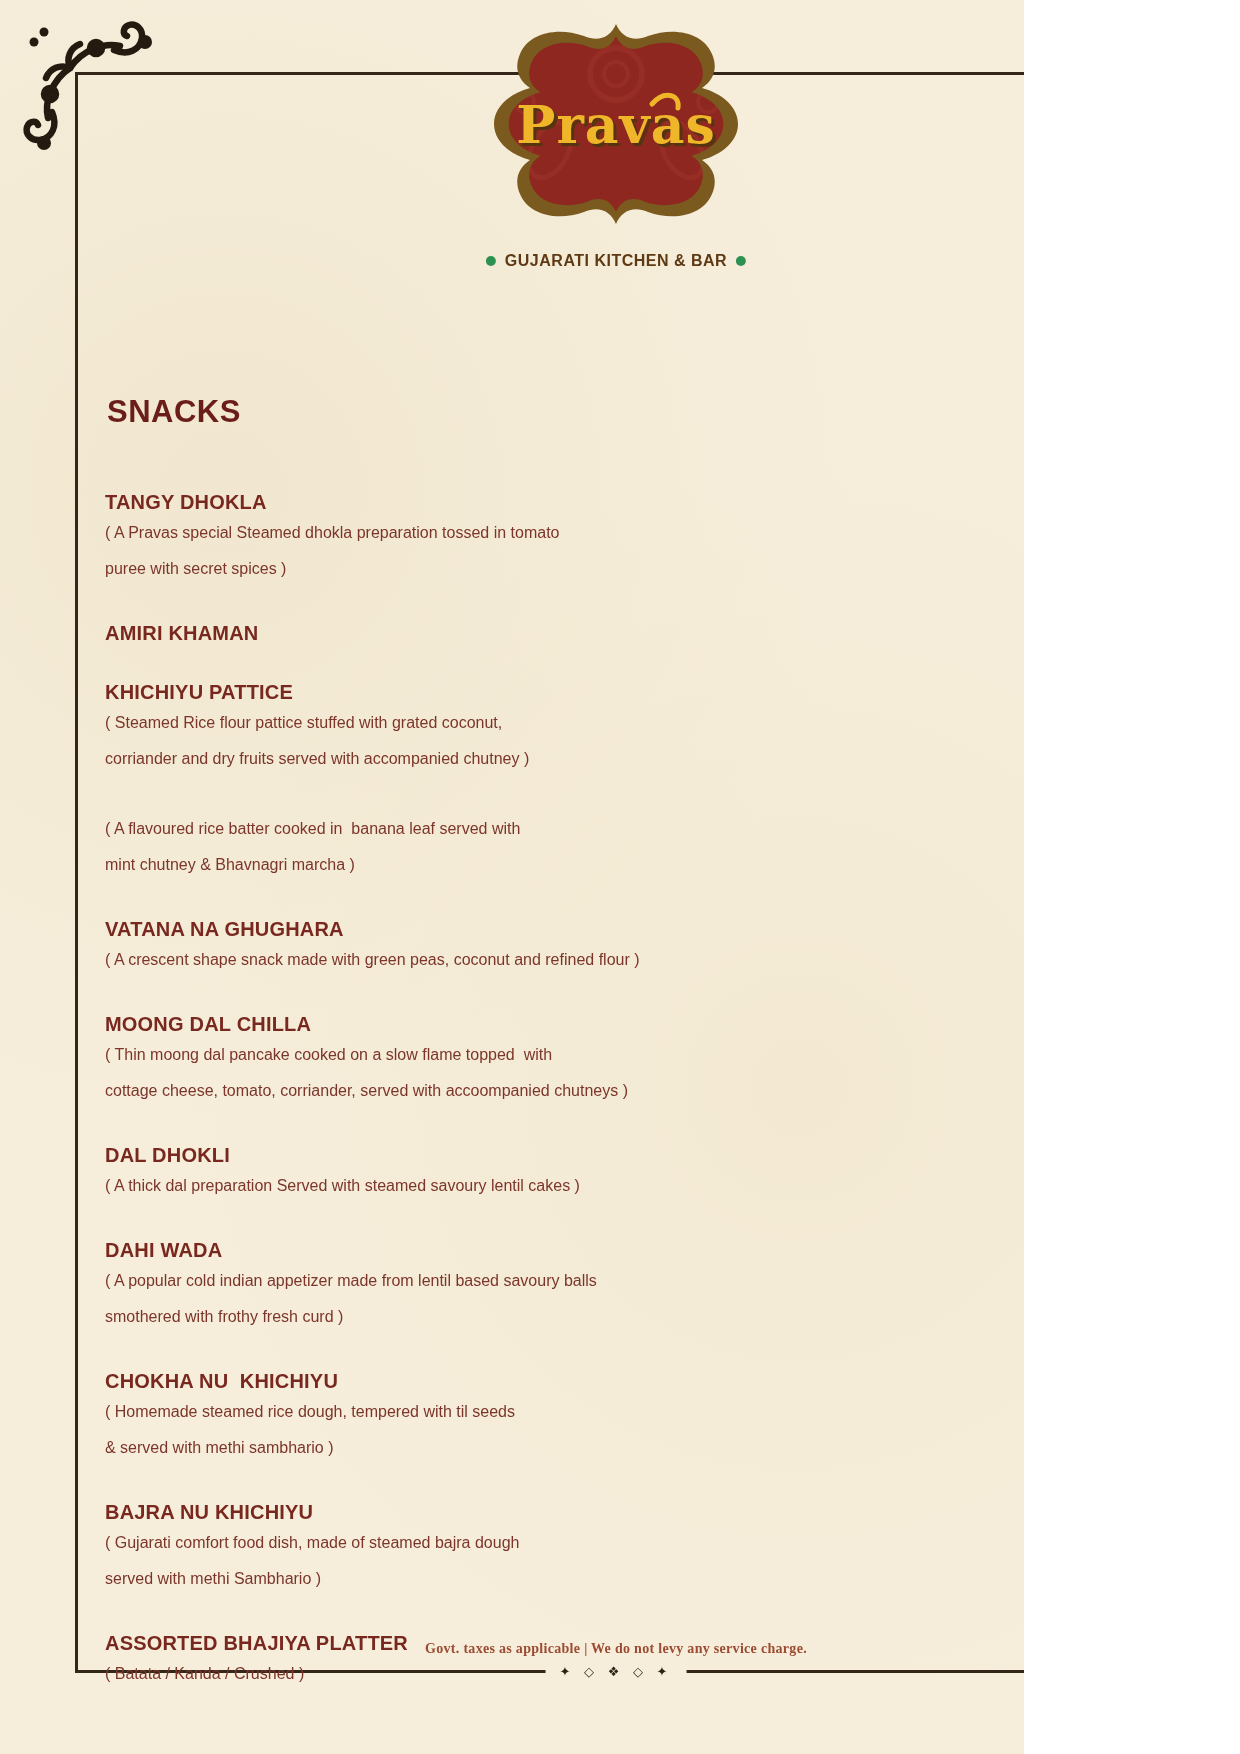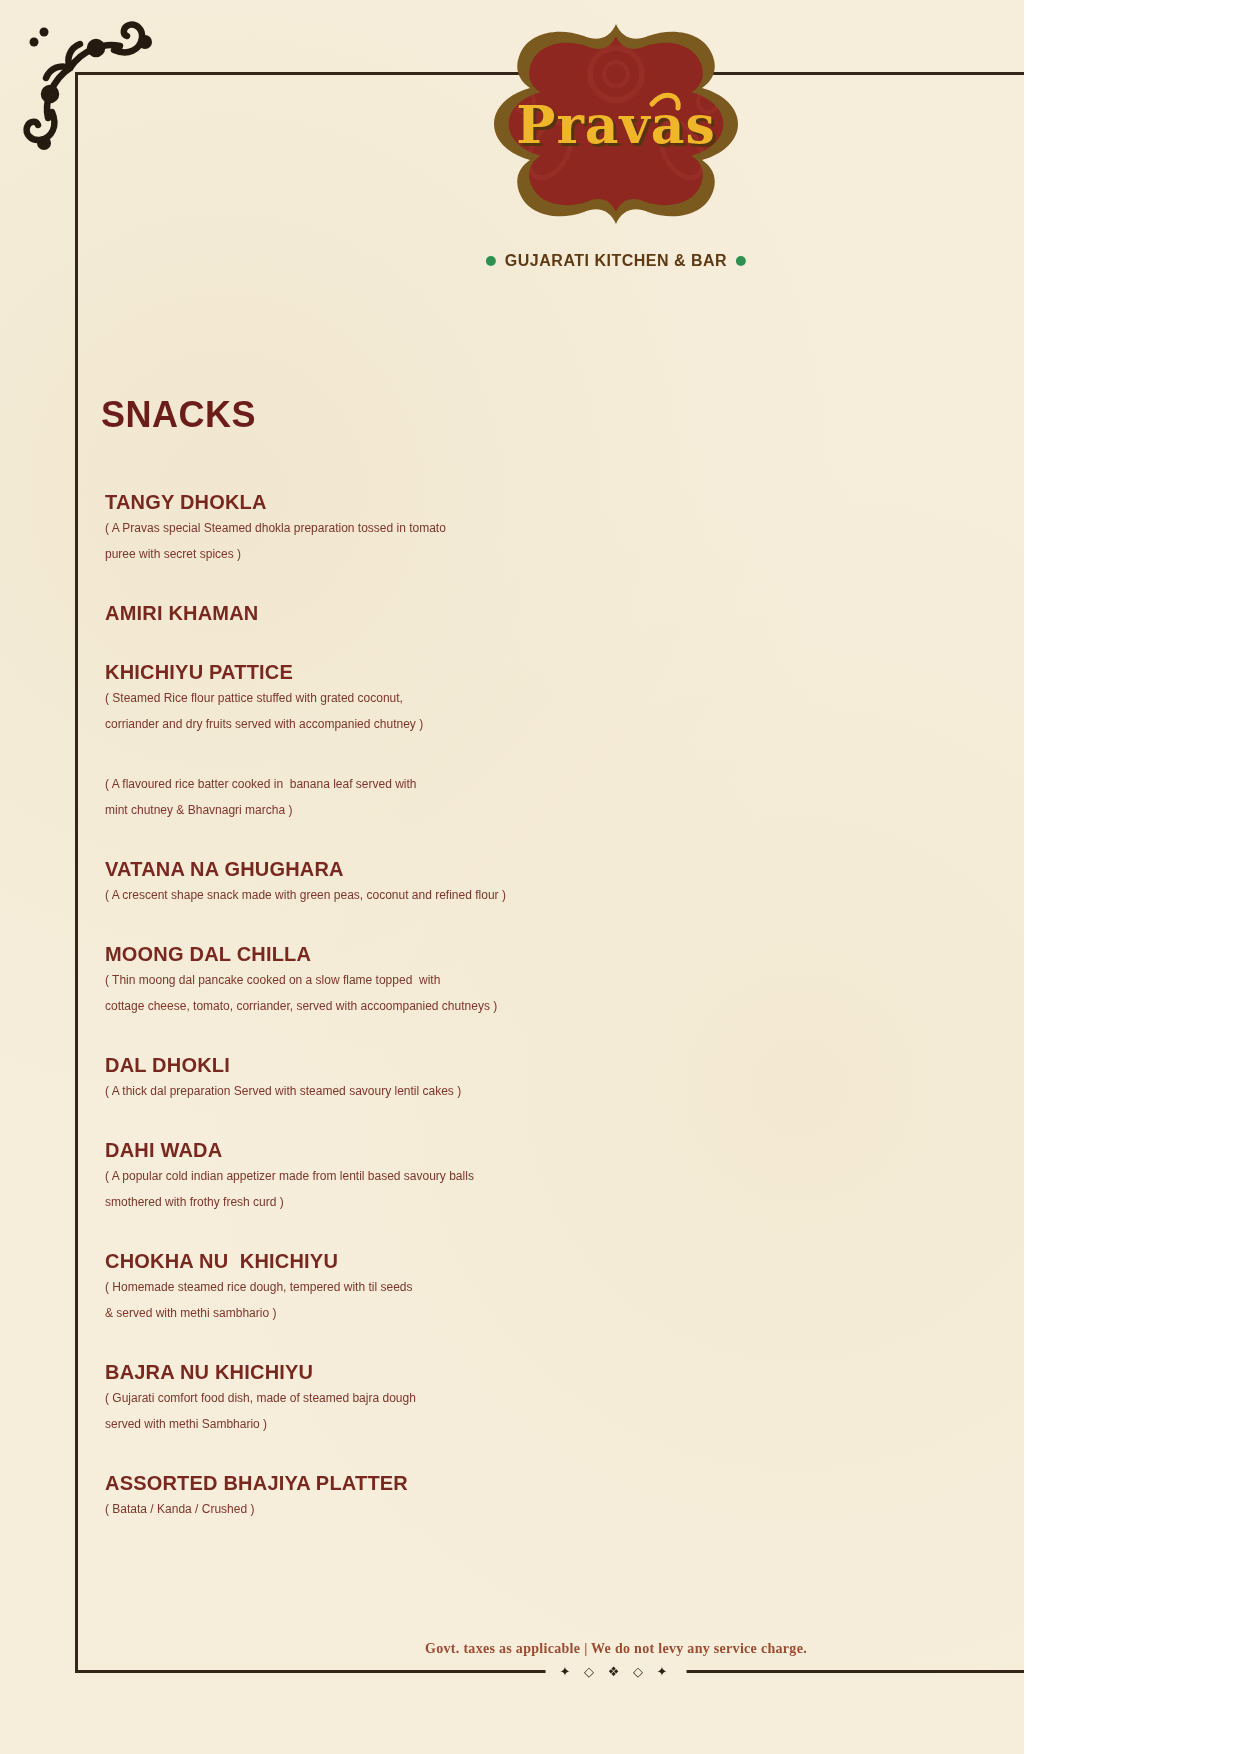--- a/index.html
+++ b/index.html
@@ -21,29 +21,29 @@
   .corner.br{left:1046px;top:1562px;transform:rotate(180deg);}
   .logo{position:absolute;left:616px;top:22px;transform:translateX(-50%);z-index:3;}
   .tagline{
     position:absolute;left:616px;top:252px;transform:translateX(-50%);
     white-space:nowrap;z-index:3;
     font-size:16px;font-weight:bold;letter-spacing:0.5px;color:#5e3a14;
     display:flex;align-items:center;gap:9px;
   }
   .dot{width:10px;height:10px;border-radius:50%;background:#2e9152;display:inline-block;}
   .section-title{
-    position:absolute;left:101px;top:394px;z-index:3;
-    font-size:36px;font-weight:bold;letter-spacing:0.5px;color:#6b1d1a;
+    position:absolute;left:107px;top:394px;z-index:3;
+    font-size:31px;font-weight:bold;letter-spacing:0.5px;color:#6b1d1a;
   }
   .menu-list{position:absolute;left:105px;top:490px;width:1013px;z-index:3;}
   .item{margin-bottom:34px;}
   .item-head{display:flex;justify-content:space-between;align-items:center;line-height:25px;}
   .item-name{font-weight:bold;font-size:20px;color:#78281f;letter-spacing:0.2px;white-space:pre;}
   .item-price{font-weight:bold;font-size:19px;color:#6f2a22;font-style:italic;}
-  .item-desc{font-size:12px;color:#7c352a;line-height:26px;white-space:pre-wrap;}
+  .item-desc{font-size:16px;color:#7c352a;line-height:36px;white-space:pre-wrap;}
   .footer-note{
     position:absolute;left:616px;top:1641px;transform:translateX(-50%);
     font-size:14px;font-weight:bold;color:#9c4c32;letter-spacing:0.3px;
     white-space:nowrap;z-index:3;font-family:Liberation Serif, serif;
   }
   .footer-ornament{
     position:absolute;left:616px;top:1662px;transform:translateX(-50%);
     background:#f6eedb;padding:0 14px;color:#2e2014;font-size:13px;
     letter-spacing:5px;white-space:nowrap;z-index:4;line-height:20px;
   }

